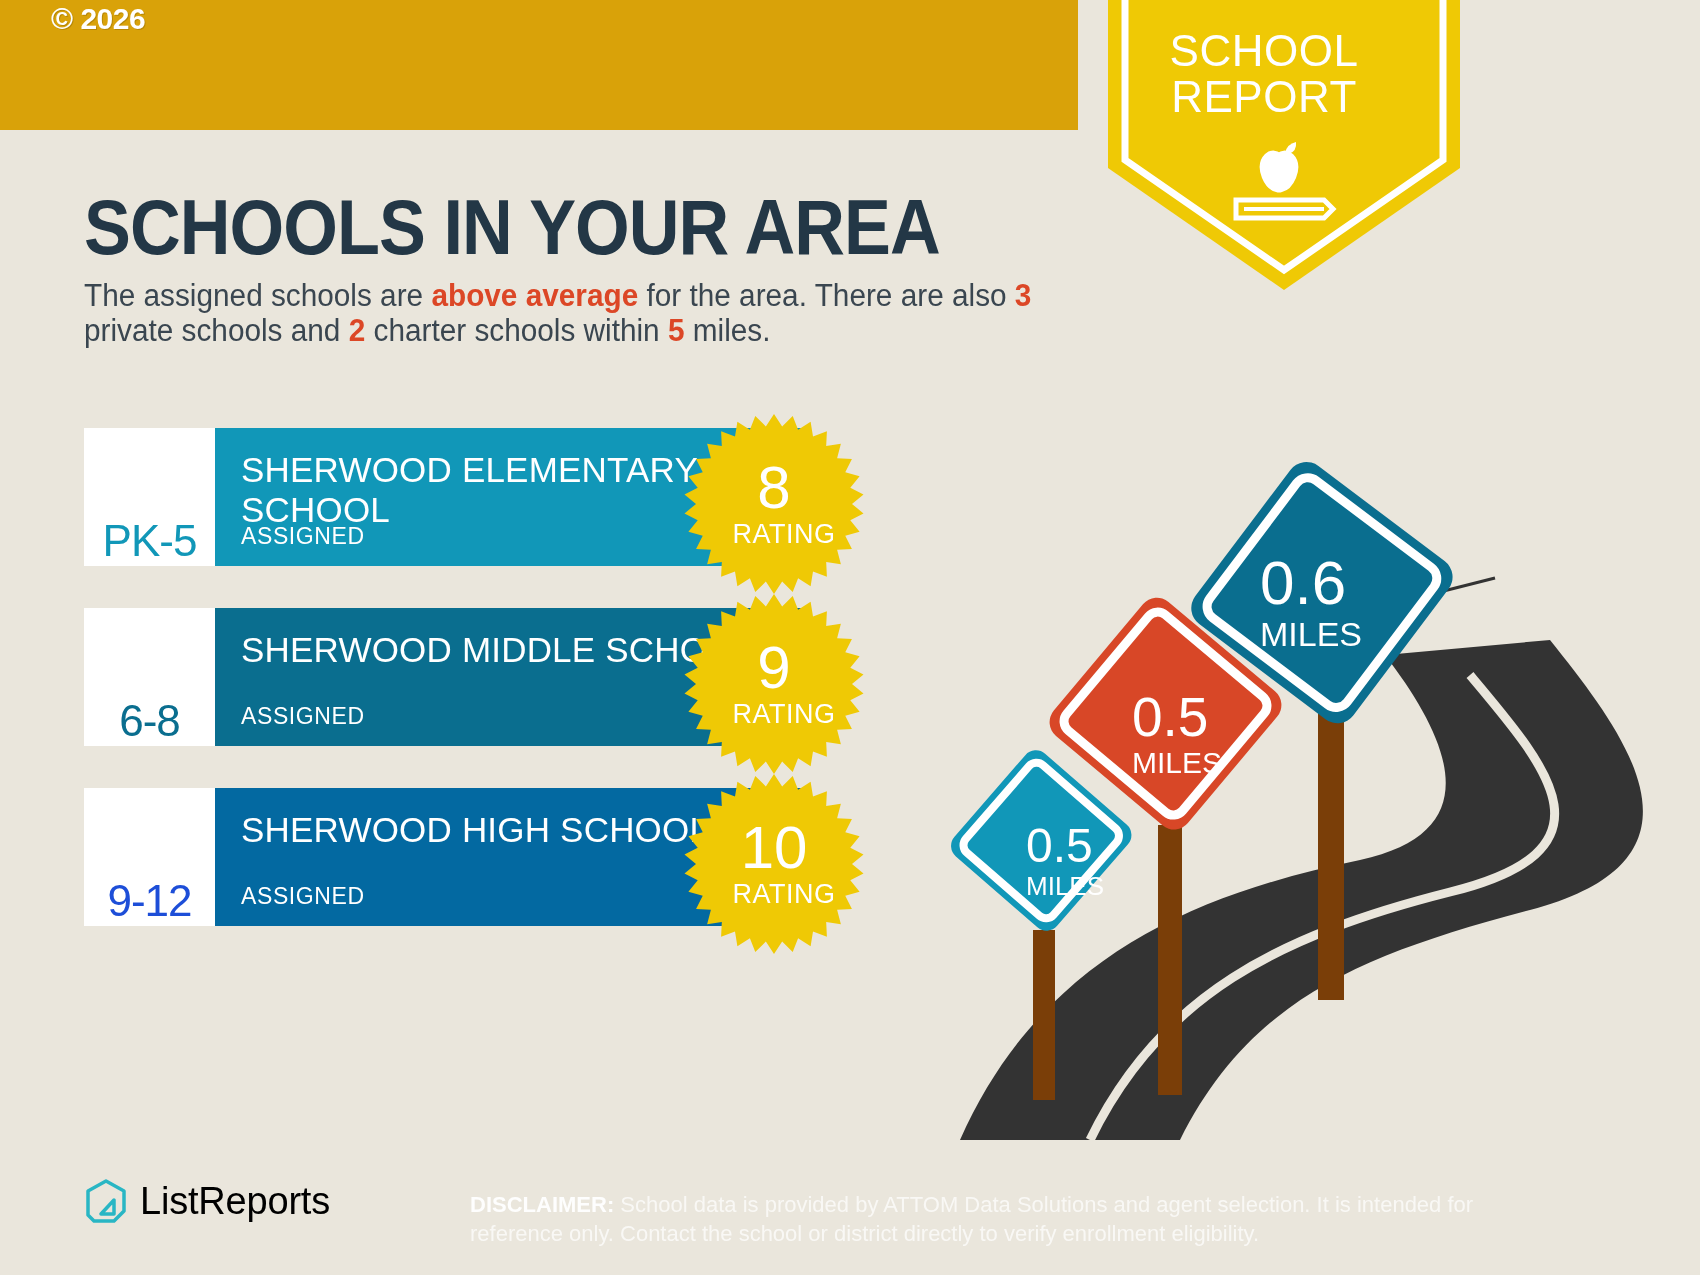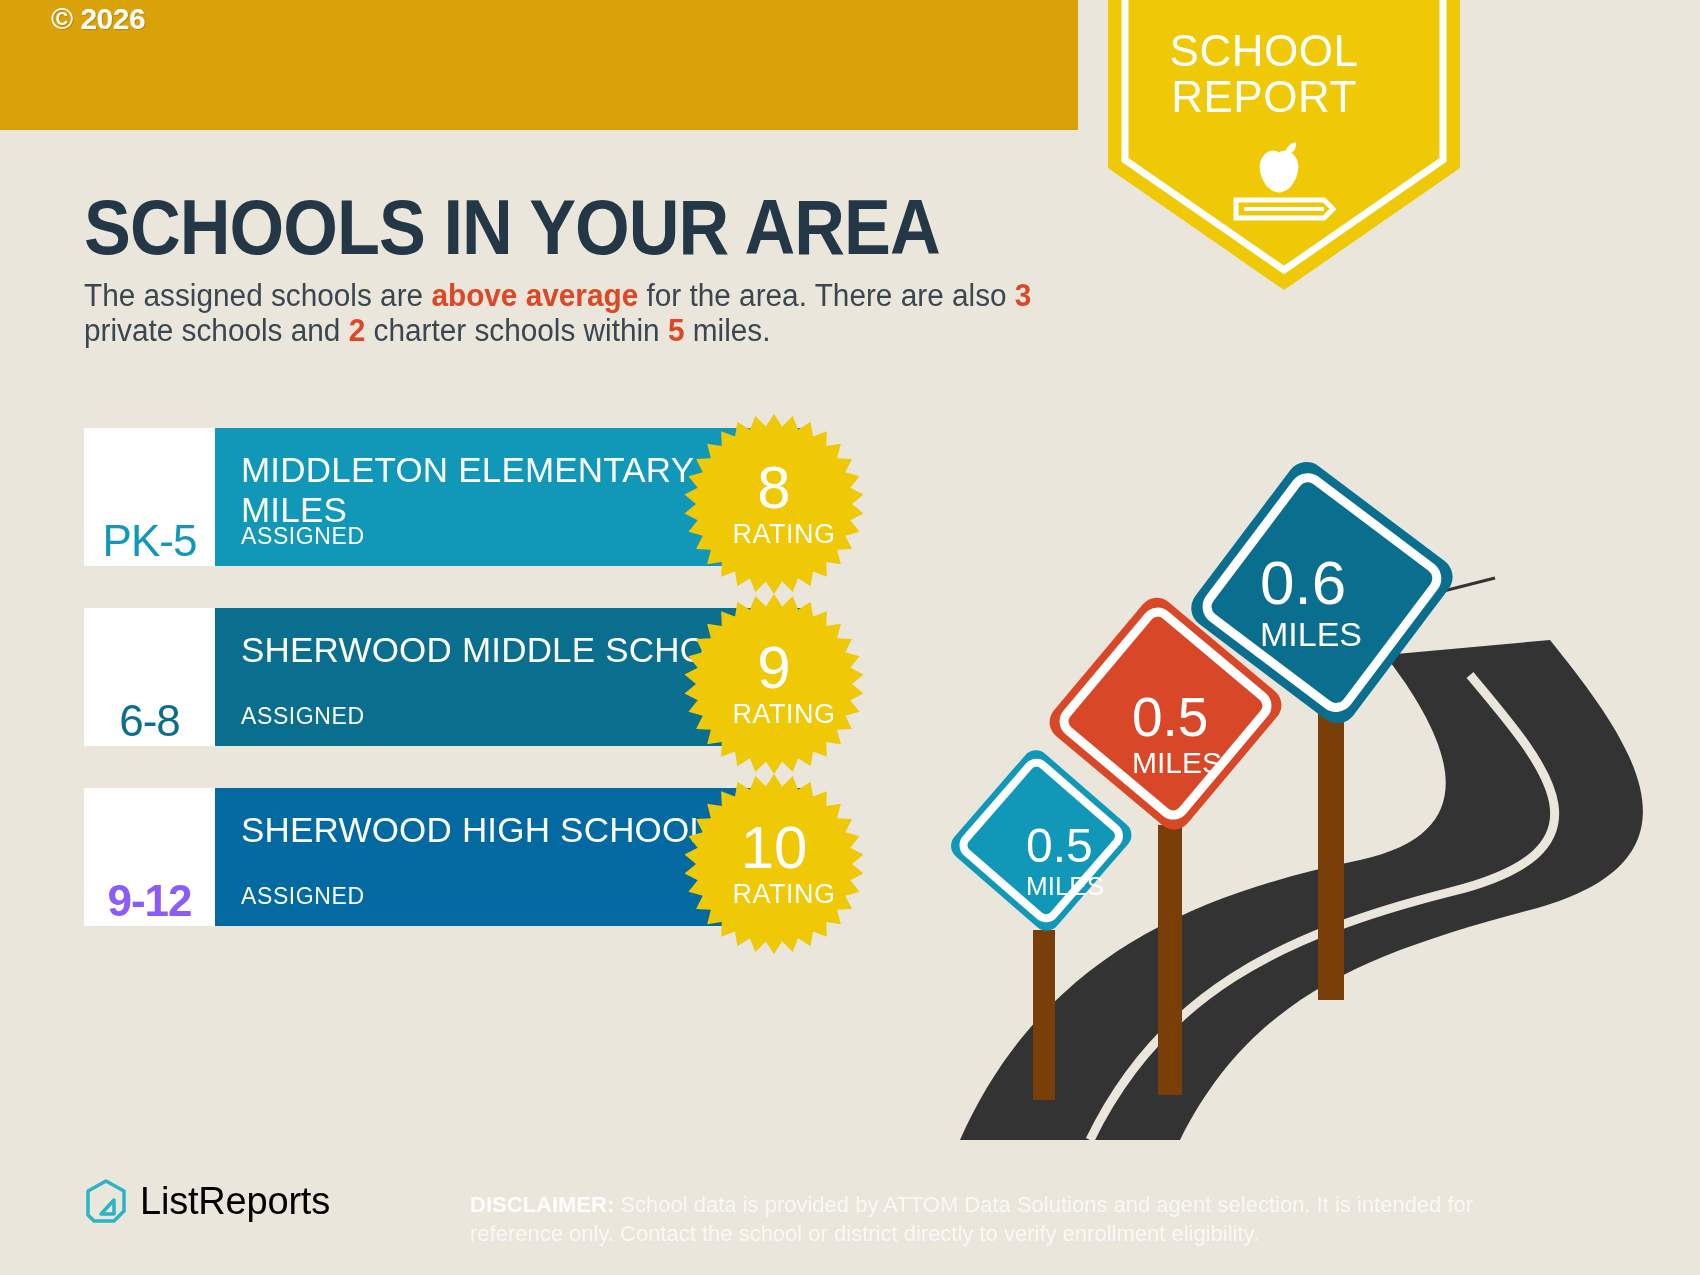--- a/index.html
+++ b/index.html
@@ -206,21 +206,21 @@
 
   <div id="subtitle">
     <span>The assigned schools are </span><b>above average</b><span> for the area. There are also </span><b>3</b><span> private schools and </span><b>2</b><span> charter schools within </span><b>5</b><span> miles.</span>
   </div>
 
   <div class="school-row" id="row-0">
     <div class="grade-box">
       <span class="grade-label" id="grade-0" style="color: rgb(17, 151, 184);">PK-5</span>
     </div>
     <div class="name-bar" id="bar-0" style="background: rgb(17, 151, 184);">
-      <div class="school-name">MIDDLETON ELEMENTARY MILES</div>
+      <div class="school-name">SHERWOOD ELEMENTARY SCHOOL</div>
       <div class="assigned">ASSIGNED</div>
     </div>
     <div class="rating-burst">
       <svg viewBox="0 0 180 180">
           <polygon id="burst-0" points="90.00,0.00 98.15,12.43 108.71,1.97 114.10,15.82 126.61,7.78 129.00,22.45 142.90,17.19 142.19,32.03 156.88,29.78 153.10,44.15 167.94,45.00 161.26,58.27 175.60,62.19 166.30,73.78 179.51,80.59 168.00,90.00 179.51,99.41 166.30,106.22 175.60,117.81 161.26,121.73 167.94,135.00 153.10,135.85 156.88,150.22 142.19,147.97 142.90,162.81 129.00,157.55 126.61,172.22 114.10,164.18 108.71,178.03 98.15,167.57 90.00,180.00 81.85,167.57 71.29,178.03 65.90,164.18 53.39,172.22 51.00,157.55 37.10,162.81 37.81,147.97 23.12,150.22 26.90,135.85 12.06,135.00 18.74,121.73 4.40,117.81 13.70,106.22 0.49,99.41 12.00,90.00 0.49,80.59 13.70,73.78 4.40,62.19 18.74,58.27 12.06,45.00 26.90,44.15 23.12,29.78 37.81,32.03 37.10,17.19 51.00,22.45 53.39,7.78 65.90,15.82 71.29,1.97 81.85,12.43" fill="#EFC905"></polygon>
         </svg>
       <div class="rating-inner">
         <span class="rating-num">8</span>
         <span class="rating-word">RATING</span>
       </div>
@@ -241,21 +241,21 @@
         </svg>
       <div class="rating-inner">
         <span class="rating-num">9</span>
         <span class="rating-word">RATING</span>
       </div>
     </div>
   </div>
 
   <div class="school-row" id="row-2">
     <div class="grade-box">
-      <span class="grade-label" id="grade-2" style="color: #8b5cf6; font-weight: bold;">9-12</span>
+      <span class="grade-label" id="grade-2" style="color: #1d4ed8;">9-12</span>
     </div>
     <div class="name-bar" id="bar-2" style="background: #0369a1;">
       <div class="school-name">SHERWOOD HIGH SCHOOL</div>
       <div class="assigned">ASSIGNED</div>
     </div>
     <div class="rating-burst">
       <svg viewBox="0 0 180 180">
           <polygon id="burst-2" points="90.00,0.00 98.15,12.43 108.71,1.97 114.10,15.82 126.61,7.78 129.00,22.45 142.90,17.19 142.19,32.03 156.88,29.78 153.10,44.15 167.94,45.00 161.26,58.27 175.60,62.19 166.30,73.78 179.51,80.59 168.00,90.00 179.51,99.41 166.30,106.22 175.60,117.81 161.26,121.73 167.94,135.00 153.10,135.85 156.88,150.22 142.19,147.97 142.90,162.81 129.00,157.55 126.61,172.22 114.10,164.18 108.71,178.03 98.15,167.57 90.00,180.00 81.85,167.57 71.29,178.03 65.90,164.18 53.39,172.22 51.00,157.55 37.10,162.81 37.81,147.97 23.12,150.22 26.90,135.85 12.06,135.00 18.74,121.73 4.40,117.81 13.70,106.22 0.49,99.41 12.00,90.00 0.49,80.59 13.70,73.78 4.40,62.19 18.74,58.27 12.06,45.00 26.90,44.15 23.12,29.78 37.81,32.03 37.10,17.19 51.00,22.45 53.39,7.78 65.90,15.82 71.29,1.97 81.85,12.43" fill="#EFC905"></polygon>
         </svg>
       <div class="rating-inner">

